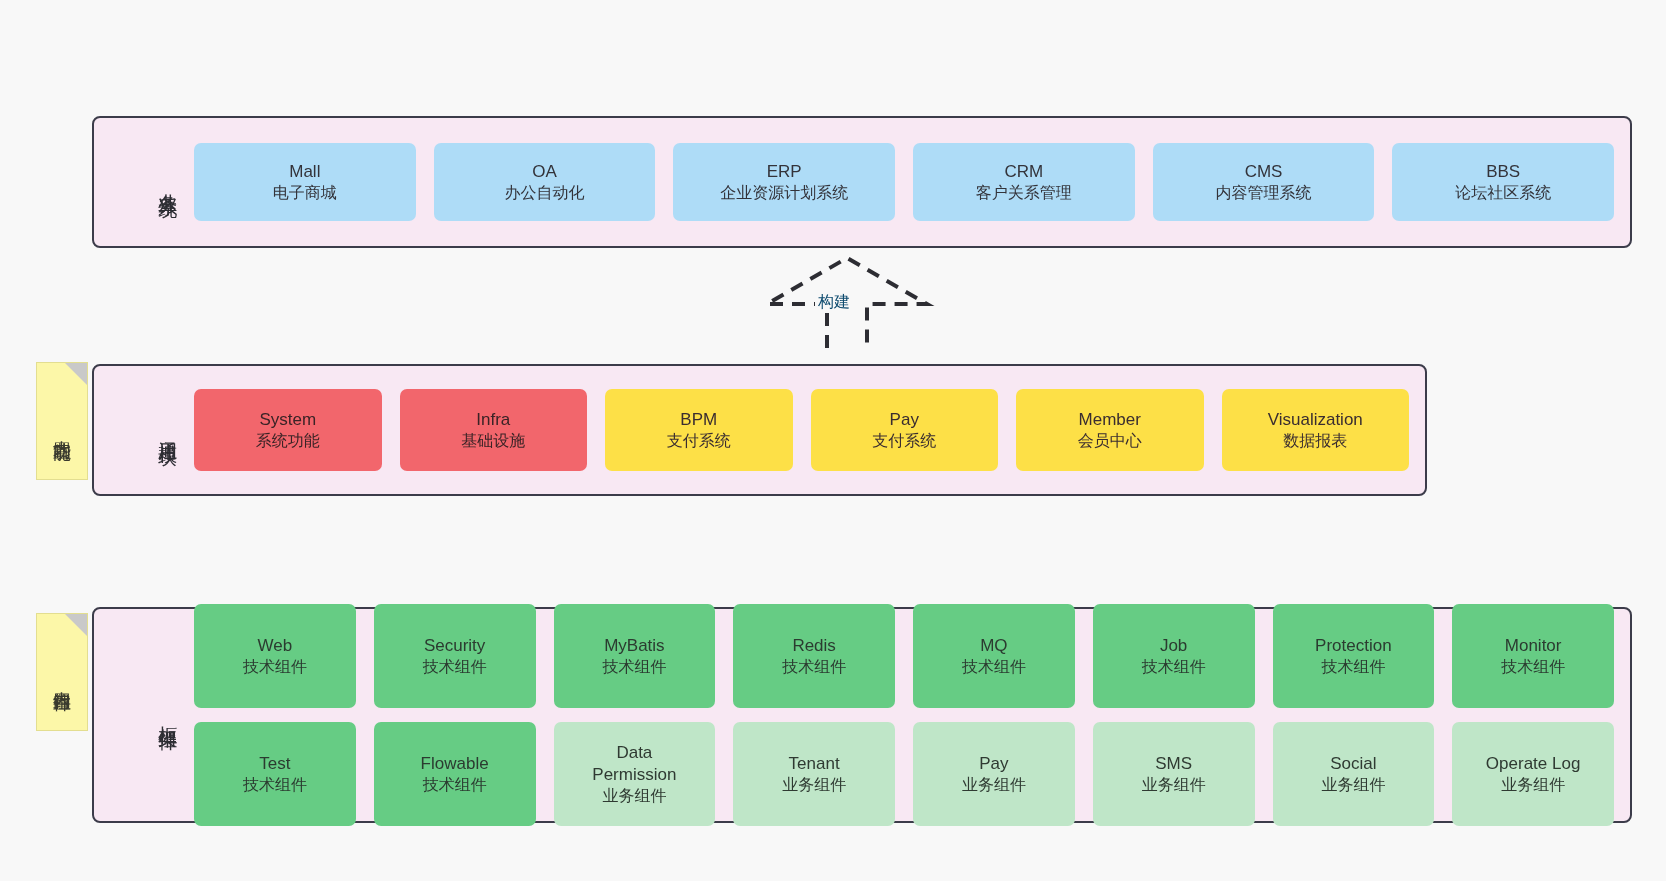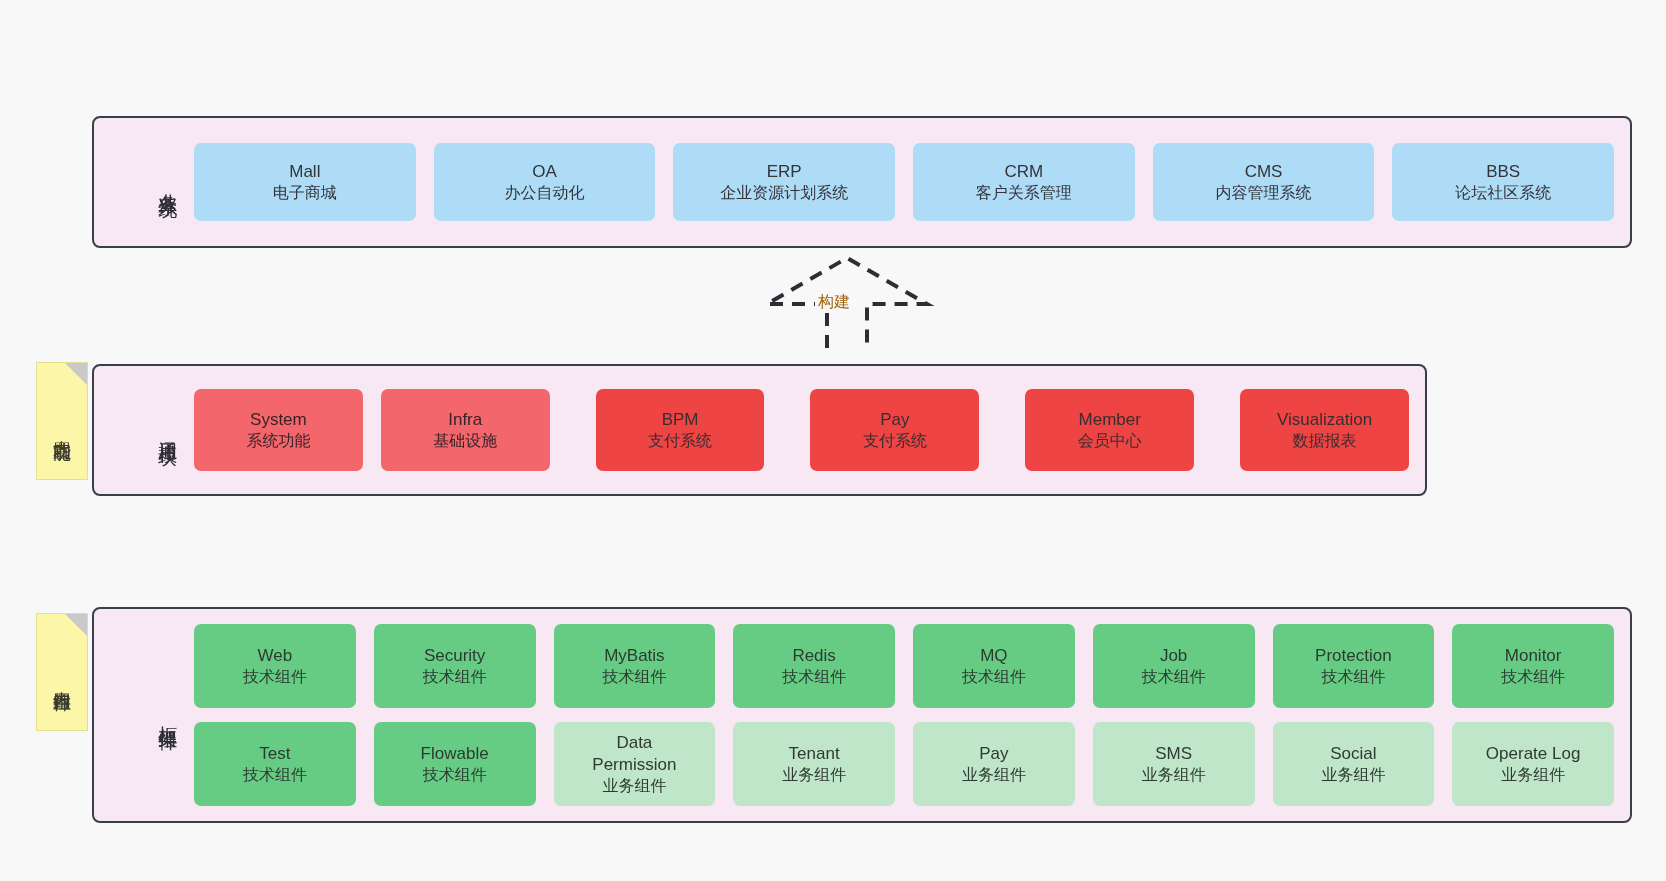--- a/index.html
+++ b/index.html
@@ -76,29 +76,29 @@
     flex-direction: column;
     align-items: center;
     justify-content: center;
     text-align: center;
     line-height: 1.28;
     padding: 4px 6px;
     user-select: none;
   }
   #layer-business .card { height: 78px; }
   #layer-common .card   { height: 82px; }
-  #layer-framework .card{ height: 84px; }
+  #layer-framework .card{ height: 104px; }
 
   .card .t1 { font-size: 17px; }
   .card .t2 { font-size: 16px; }
   .card .t3 { font-size: 16px; }
 
   .c-blue        { background: #aedcf7; color: #33333a; }
   .c-red         { background: #f2666c; color: #3a2326; }
-  .c-pink        { background: #ef4444; color: #3a2d30; margin-left: 28px; }
+  .c-pink        { background: #fde047; color: #3a2d30; }
   .c-green       { background: #66cc84; color: #2b3b30; }
   .c-green-light { background: #bfe6c8; color: #2f3a32; }
 
   
   .sticky {
     position: absolute;
     box-sizing: border-box;
     width: 52px;
     background: #fcf7a8;
     border: 1px solid #e3de90;
@@ -136,21 +136,21 @@
     width: 180px;
     height: 100px;
   }
   #rel-build   { left: 757px; top: 252px; }
   #rel-impl    { left: 772px; top: 485px; }
 
   .rel svg { display: block; width: 100%; height: 100%; overflow: visible; }
   .rel-label {
     position: absolute;
     font-size: 16px;
-    color: #a16207;
+    color: #0c4a6e;
     background: #f8f8f8;
     padding: 0 3px;
     white-space: nowrap;
     user-select: none;
   }
   #rel-build .rel-label { left: 58px; top: 40px; }
   #rel-impl .rel-label  { left: 50px; top: 38px; }
 </style>
 </head>
 <body>

